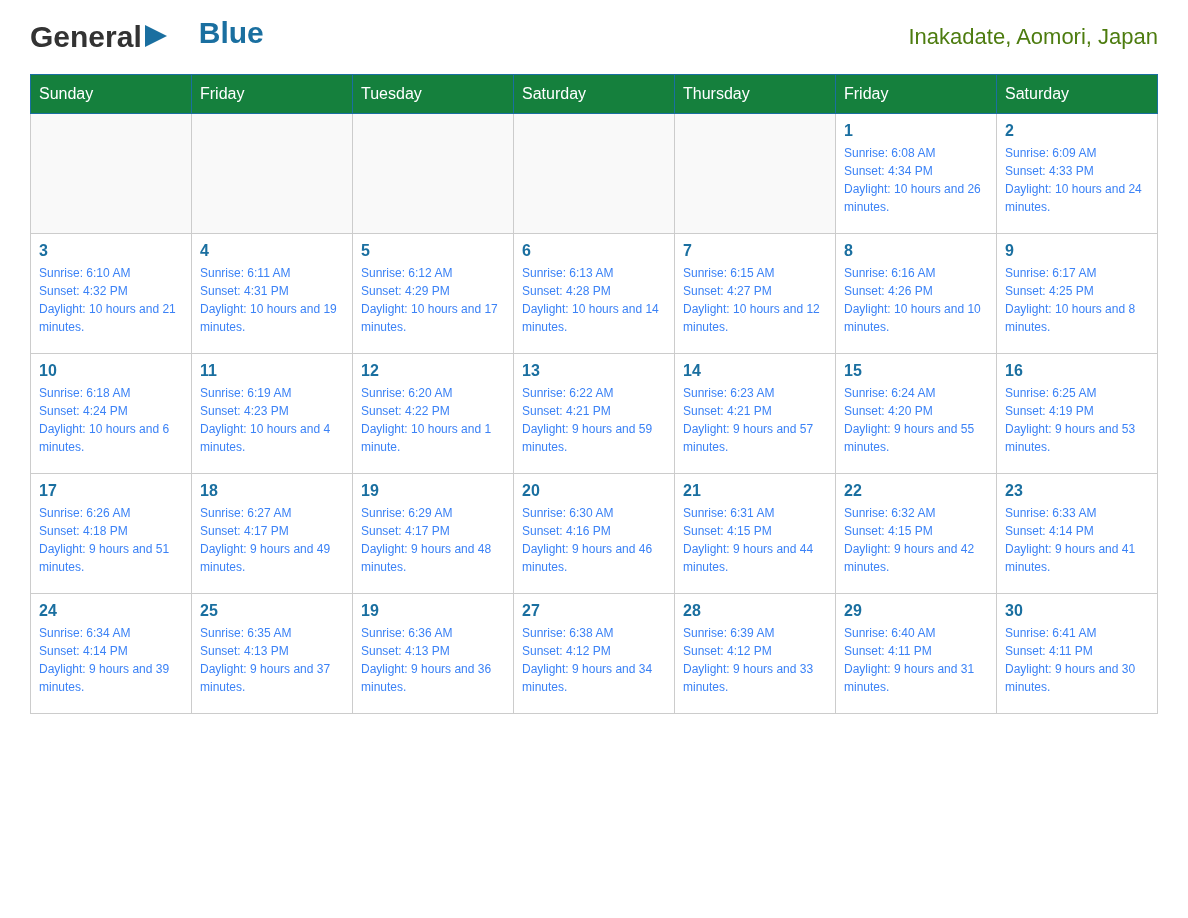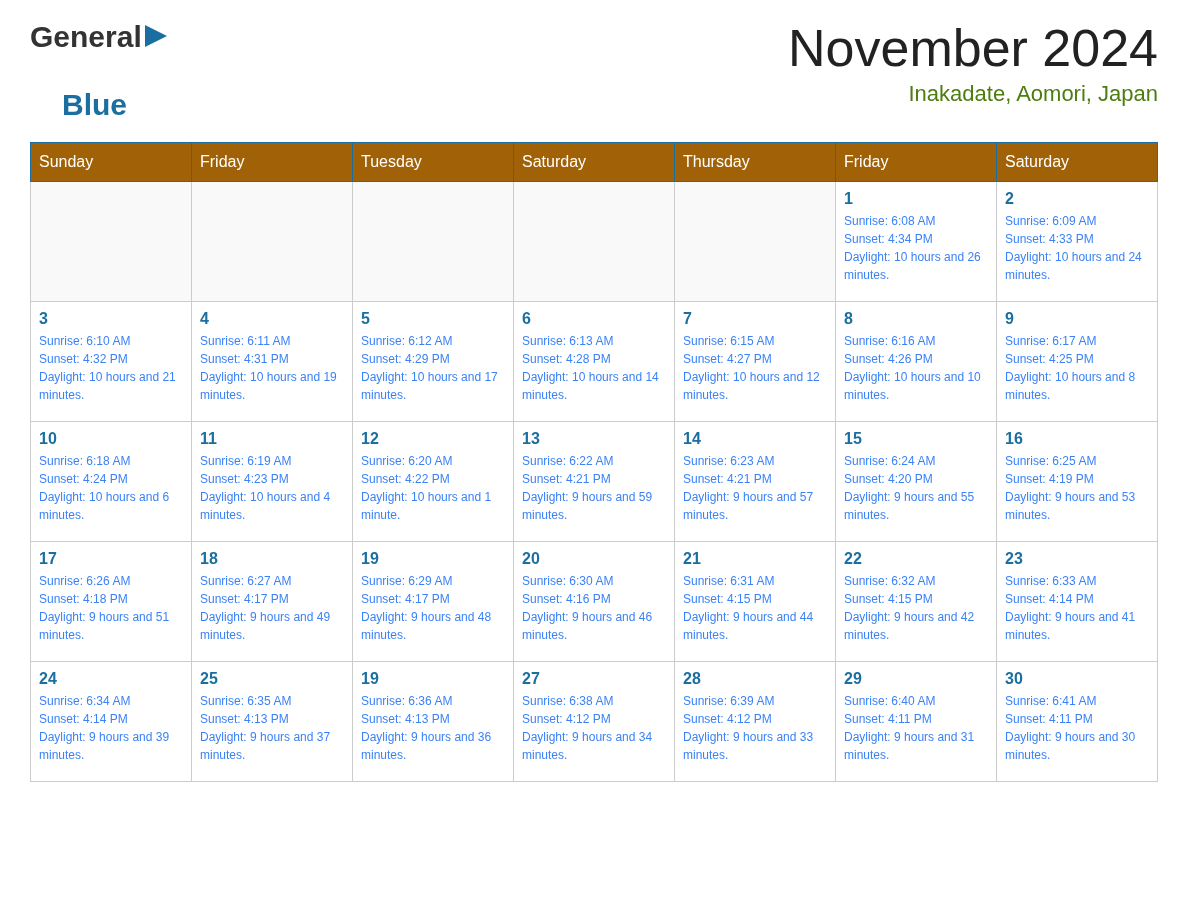--- a/index.html
+++ b/index.html
@@ -29,21 +29,21 @@
       font-size: 22px;
       color: #4d7c0f;
       margin-top: 4px;
     }
     .calendar {
       width: 100%;
       border-collapse: collapse;
       table-layout: fixed;
     }
     .calendar th {
-      background-color: #a16207;
+      background-color: #15803d;
       color: #fff;
       padding: 10px 8px;
       font-size: 16px;
       font-weight: normal;
       text-align: left;
       border: 1px solid #1a6fa0;
       margin-left: 46px;
     }
     .calendar td {
       vertical-align: top;
@@ -63,23 +63,22 @@
     .day-info {
       font-size: 12px;
       color: #3b82f6;
       line-height: 1.5;
     }
     .empty-cell {
       background: #f9f9f9;
     }
     .logo-wrapper {
       display: flex;
-      flex-direction: column;
+      flex-direction: row;
       align-items: flex-start;
-      gap: 38px;
     }
     .logo-row1 {
       display: flex;
       align-items: center;
     }
     .logo-row2 {
       display: flex;
       align-items: flex-end;
       margin-top: -4px;
     }
@@ -95,21 +94,20 @@
         <svg width="22" height="22" viewBox="0 0 22 22">
           <polygon points="0,0 22,11 0,22" fill="#1a6fa0"></polygon>
         </svg>
       </div>
     </div>
     <div class="logo-row2">
       <span style="font-size:30px;font-weight:bold;color:#1a6fa0;margin-left:32px;">Blue</span>
     </div>
   </div>
   <div class="title-section">
-    <div class="month-title">November 2024</div>
     <div class="location">Inakadate, Aomori, Japan</div>
   </div>
 </div>
 
 <table class="calendar">
   <thead>
     <tr>
       <th>Sunday</th>
       <th>Friday</th>
       <th>Tuesday</th>

